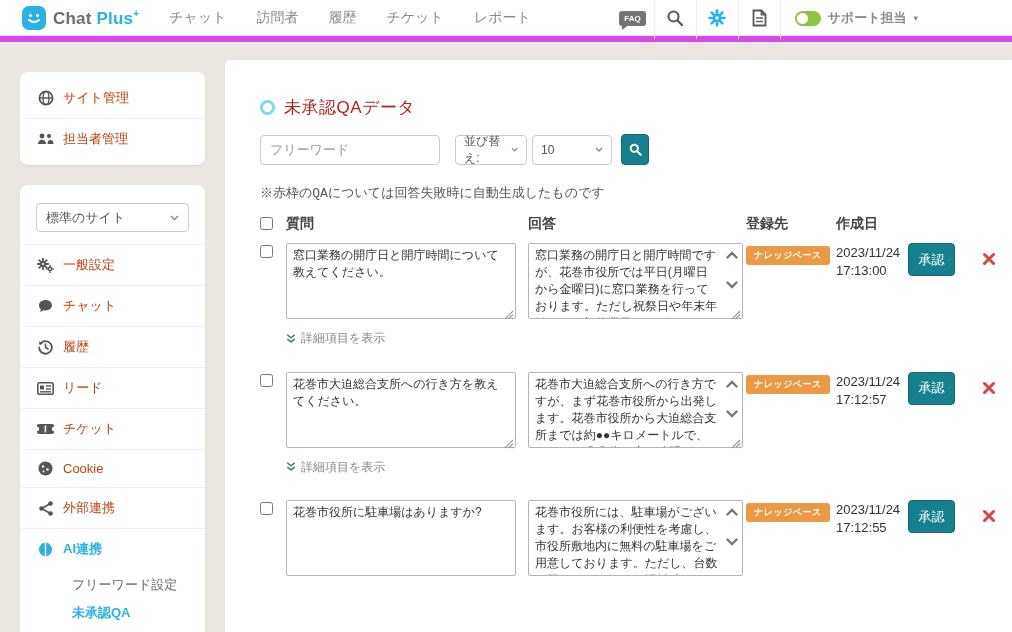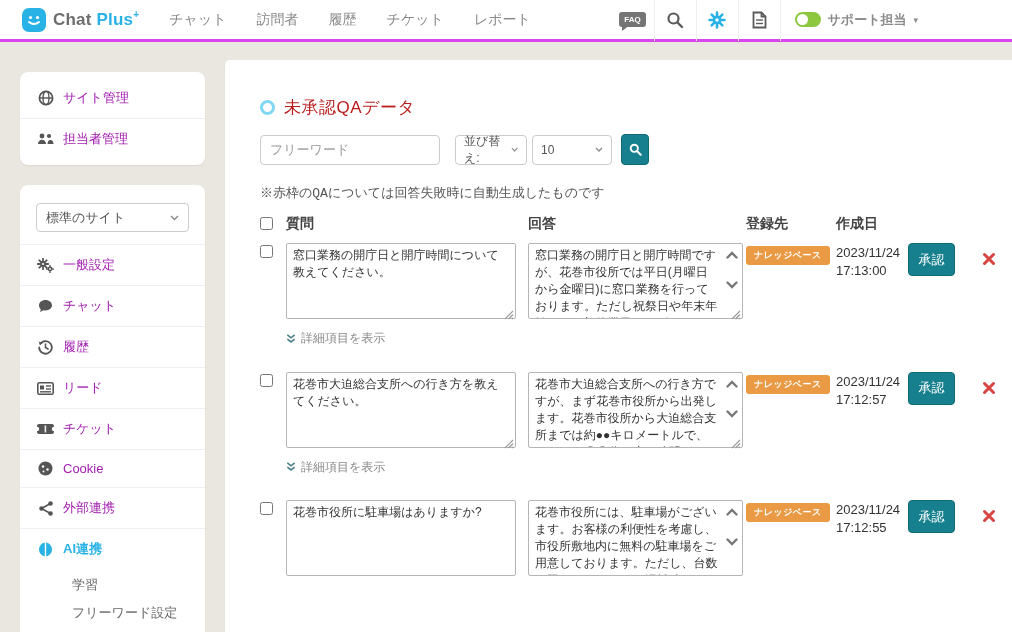--- a/index.html
+++ b/index.html
@@ -2,21 +2,21 @@
 <html><head>
 <meta charset="utf-8">
 <style>
   * { box-sizing: border-box; margin: 0; padding: 0; }
   html,body { width:1012px; height:632px; }
   body { font-family:"Liberation Sans","DejaVu Sans",sans-serif; background:#fff; }
   .screen { position:relative; width:1012px; height:632px; overflow:hidden; background:#eae6e0; }
 
   
   .topnav { position:absolute; top:0; left:0; width:1012px; height:42px; background:#fff;
-            border-bottom:3px solid #d946ef; display:flex; align-items:center; z-index:5; }
+            border-bottom:6px solid #d946ef; display:flex; align-items:center; z-index:5; }
   .logo { display:flex; align-items:center; gap:7px; margin-left:22px; cursor:pointer; }
   .logo-badge { width:24px; height:24px; background:#29b2e5; border-radius:7px; position:relative; }
   .logo-badge svg { position:absolute; left:4px; top:6px; }
   .logo-text { font-size:17px; font-weight:bold; color:#6e6e6e; letter-spacing:.2px; }
   .logo-text .plus { color:#29b2e5; }
   .logo-text sup { font-size:10px; color:#29b2e5; }
   .nav-items { display:flex; margin-left:30px; gap:30px; }
   .nav-item { font-size:14px; color:#8a8a8a; cursor:pointer; white-space:nowrap; }
   .nav-right { margin-left:auto; display:flex; align-items:center; height:42px; margin-right:80px; }
   .nav-ico { width:42px; height:42px; display:flex; align-items:center; justify-content:center;
@@ -29,21 +29,21 @@
   .user-area { display:flex; align-items:center; gap:7px; padding:0 14px; border-left:1px solid #eee; height:42px; cursor:pointer;font-weight:bold; }
   .toggle { width:26px; height:15px; border-radius:8px; background:#8dc63f; position:relative; }
   .toggle:before { content:""; position:absolute; left:2px; top:2px; width:11px; height:11px; border-radius:50%; background:#fff; }
   .user-label { font-size:13px; color:#8a8a8a; white-space:nowrap; }
   .caret { font-size:9px; color:#8a8a8a; }
 
   
   .page { position:absolute; top:42px; left:0; right:0; bottom:0; display:flex; }
   .sidebar { width:185px; margin:30px 0 0 20px; flex:none; }
   .side-card { background:#fff; border-radius:8px; box-shadow:0 1px 2px rgba(0,0,0,.07); margin-bottom:20px; padding:6px 0; }
-  .side-item { display:flex; align-items:center; gap:9px; padding:11px 17px; font-size:13px; color:#a21caf;
+  .side-item { display:flex; align-items:center; gap:9px; padding:11px 17px; font-size:13px; color:#c2410c;
                border-top:1px solid #f0f0f0; cursor:pointer; }
   .side-card .side-item:first-child, .side-card .select-wrap + .side-item { border-top:1px solid #f0f0f0; }
   .side-card > .side-item:first-child { border-top:none; }
   .side-item .sicon { width:17px; display:flex; justify-content:center; flex:none; }
   .side-item.active { color:#29b2e5; font-weight:bold; }
   .select-wrap { padding:12px 16px 12px 16px; }
   .fake-select { border:1px solid #ccc; border-radius:4px; height:29px; display:flex; align-items:center;
                  justify-content:space-between; padding:0 9px; font-size:13px; color:#555; background:#fff; cursor:pointer; }
   .sub-list { padding:2px 0 8px 0; }
   .sub-item { padding:5px 16px 5px 52px; font-size:13px; color:#666; cursor:pointer; }
@@ -284,21 +284,20 @@
         <div class="side-item active">
           <span class="sicon">
             <svg width="15" height="15" viewBox="0 0 15 15">
                 <path d="M6.8 0.6a7 7 0 0 0 0 13.8z" fill="#29b2e5"></path>
                 <path d="M8.2 0.6a7 7 0 0 1 0 13.8z" fill="#29b2e5"></path>
               </svg>
           </span>
           <span>AI連携</span>
         </div>
         <div class="sub-list">
-          <div class="sub-item">学習</div>
           <div class="sub-item">フリーワード設定</div>
           <div class="sub-item active">未承認QA</div>
 
         </div>
       </div>
     </aside>
 
     <main class="main-card">
 
       <div class="page-title">

